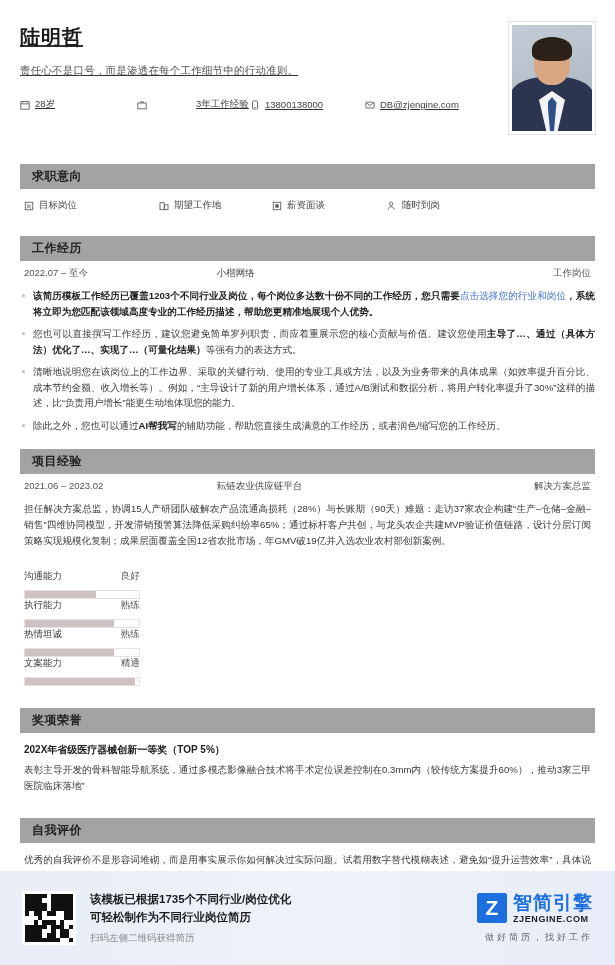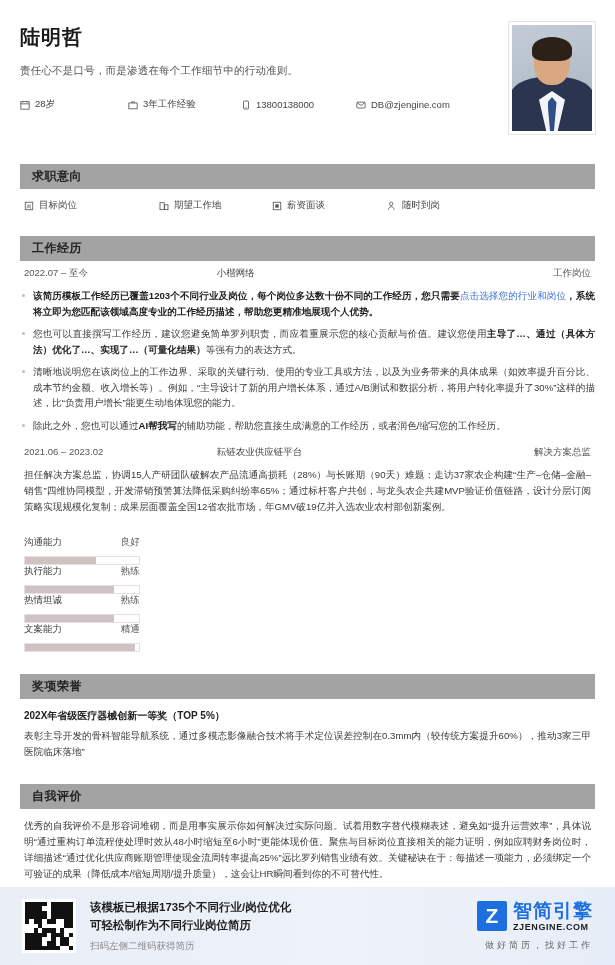--- a/index.html
+++ b/index.html
@@ -7,28 +7,28 @@
     width: 615px; height: 965px;
     background: #ffffff;
     font-family: "Liberation Sans", "DejaVu Sans", sans-serif;
     color: #333;
     overflow: hidden;
   }
   .page { position: relative; width: 615px; height: 965px; background: #fff; }
   .sheet { padding: 0 20px; }
 
   
-  .header { display: flex; padding: 22px 20px 14px 20px; }
+  .header { display: flex; padding: 22px 20px 14px 20px; text-decoration: underline; }
   .hdr-left { flex: 1; min-width: 0; padding-top: 2px; }
   .name { font-size: 20px; font-weight: bold; color: #1a1a1a; letter-spacing: 1px; }
   .tagline { margin-top: 13px; font-size: 10.5px; color: #555; letter-spacing: .2px; }
   .contacts { display: flex; margin-top: 20px; }
   .contact { display: flex; align-items: center; font-size: 9.5px; color: #444; }
   .contact .ci { margin-right: 5px; display: inline-flex; }
-  .c0 { width: 108px; } .c1 { width: 113px; } .c2 { width: 115px; }
+  .c0 { width: 117px; } .c1 { width: 113px; gap: 44px; } .c2 { width: 115px; }
   .photo {
     width: 86px; height: 112px; flex: none;
     background: linear-gradient(#b9c2cc, #9fa9b5);
     border: 3px solid #fff; box-shadow: 0 0 0 1px #e2e2e2;
     position: relative; overflow: hidden;
   }
   .ph-bg { position: absolute; inset: 0; background: linear-gradient(160deg,#c3ccd6,#a8b3bf); }
   .ph-head { position: absolute; left: 50%; top: 16px; width: 36px; height: 44px;
     margin-left: -18px; border-radius: 50% 50% 45% 45%; background: #d9a882; }
   .ph-hair { position: absolute; left: 50%; top: 12px; width: 40px; height: 24px;
@@ -88,21 +88,21 @@
   table.exam { width: 100%; border-collapse: collapse; table-layout: fixed; }
   table.exam th, table.exam td {
     border: 1px solid #e3e3e3; text-align: center; font-size: 10px; color: #333;
     height: 26px; padding: 2px 4px;
   }
   table.exam th.school, table.exam td.school { width: 17%; }
   table.exam tr.r2 td { color: #cfcfcf; height: 24px; }
 
   
   .footer {
-    position: absolute; left: 0; bottom: 0; width: 615px; height: 78px;
+    position: absolute; left: 0; bottom: 0; width: 615px; height: 94px;
     background: linear-gradient(90deg,#e9eef7 0%,#eef2f9 55%,#e7edf8 100%);
     display: flex; align-items: center; padding: 0 22px;
   }
   .qr { width: 54px; height: 54px; flex: none; background: #fff; padding: 3px; }
   .qr-grid { width: 100%; height: 100%; display: grid;
     grid-template-columns: repeat(11,1fr); grid-template-rows: repeat(11,1fr); }
   .qr-grid i { background: transparent; }
   .qr-grid i.on { background: #111; }
   .promo { margin-left: 14px; flex: 1; }
   .promo-l1, .promo-l2 { font-size: 11.5px; font-weight: bold; color: #1d1d1d; line-height: 1.55; }
@@ -228,20 +228,21 @@
       <span class="org">小楷网络</span>
       <span class="role">工作岗位</span>
     </div>
     <ul class="bullets" id="work-bullets">
         <li><b>该简历模板工作经历已覆盖1203个不同行业及岗位，每个岗位多达数十份不同的工作经历，您只需要</b><span class="lk">点击选择您的行业和岗位</span><b>，系统将立即为您匹配该领域高度专业的工作经历描述，帮助您更精准地展现个人优势。</b></li>
         <li><span>您也可以直接撰写工作经历，建议您避免简单罗列职责，而应着重展示您的核心贡献与价值。建议您使用</span><b>主导了…、通过（具体方法）优化了…、实现了…（可量化结果）</b><span>等强有力的表达方式。</span></li>
         <li><span>清晰地说明您在该岗位上的工作边界、采取的关键行动、使用的专业工具或方法，以及为业务带来的具体成果（如效率提升百分比、成本节约金额、收入增长等）。例如，“主导设计了新的用户增长体系，通过A/B测试和数据分析，将用户转化率提升了30%”这样的描述，比“负责用户增长”能更生动地体现您的能力。</span></li>
         <li><span>除此之外，您也可以通过</span><b>AI帮我写</b><span>的辅助功能，帮助您直接生成满意的工作经历，或者润色/缩写您的工作经历。</span></li>
       </ul>
 
+    <div class="sec-head">项目经验</div>
     <div class="meta">
       <span class="date">2021.06 – 2023.02</span>
       <span class="org">耘链农业供应链平台</span>
       <span class="role">解决方案总监</span>
     </div>
     <div class="para" style="padding-top:6px;padding-bottom:8px">担任解决方案总监，协调15人产研团队破解农产品流通高损耗（28%）与长账期（90天）难题：走访37家农企构建“生产–仓储–金融–销售”四维协同模型，开发滞销预警算法降低采购纠纷率65%；通过标杆客户共创，与龙头农企共建MVP验证价值链路，设计分层订阅策略实现规模化复制；成果层面覆盖全国12省农批市场，年GMV破19亿并入选农业农村部创新案例。</div>
 
     <div class="skills" id="skills-row">
         <div class="skill">
           <div class="skill-top">

